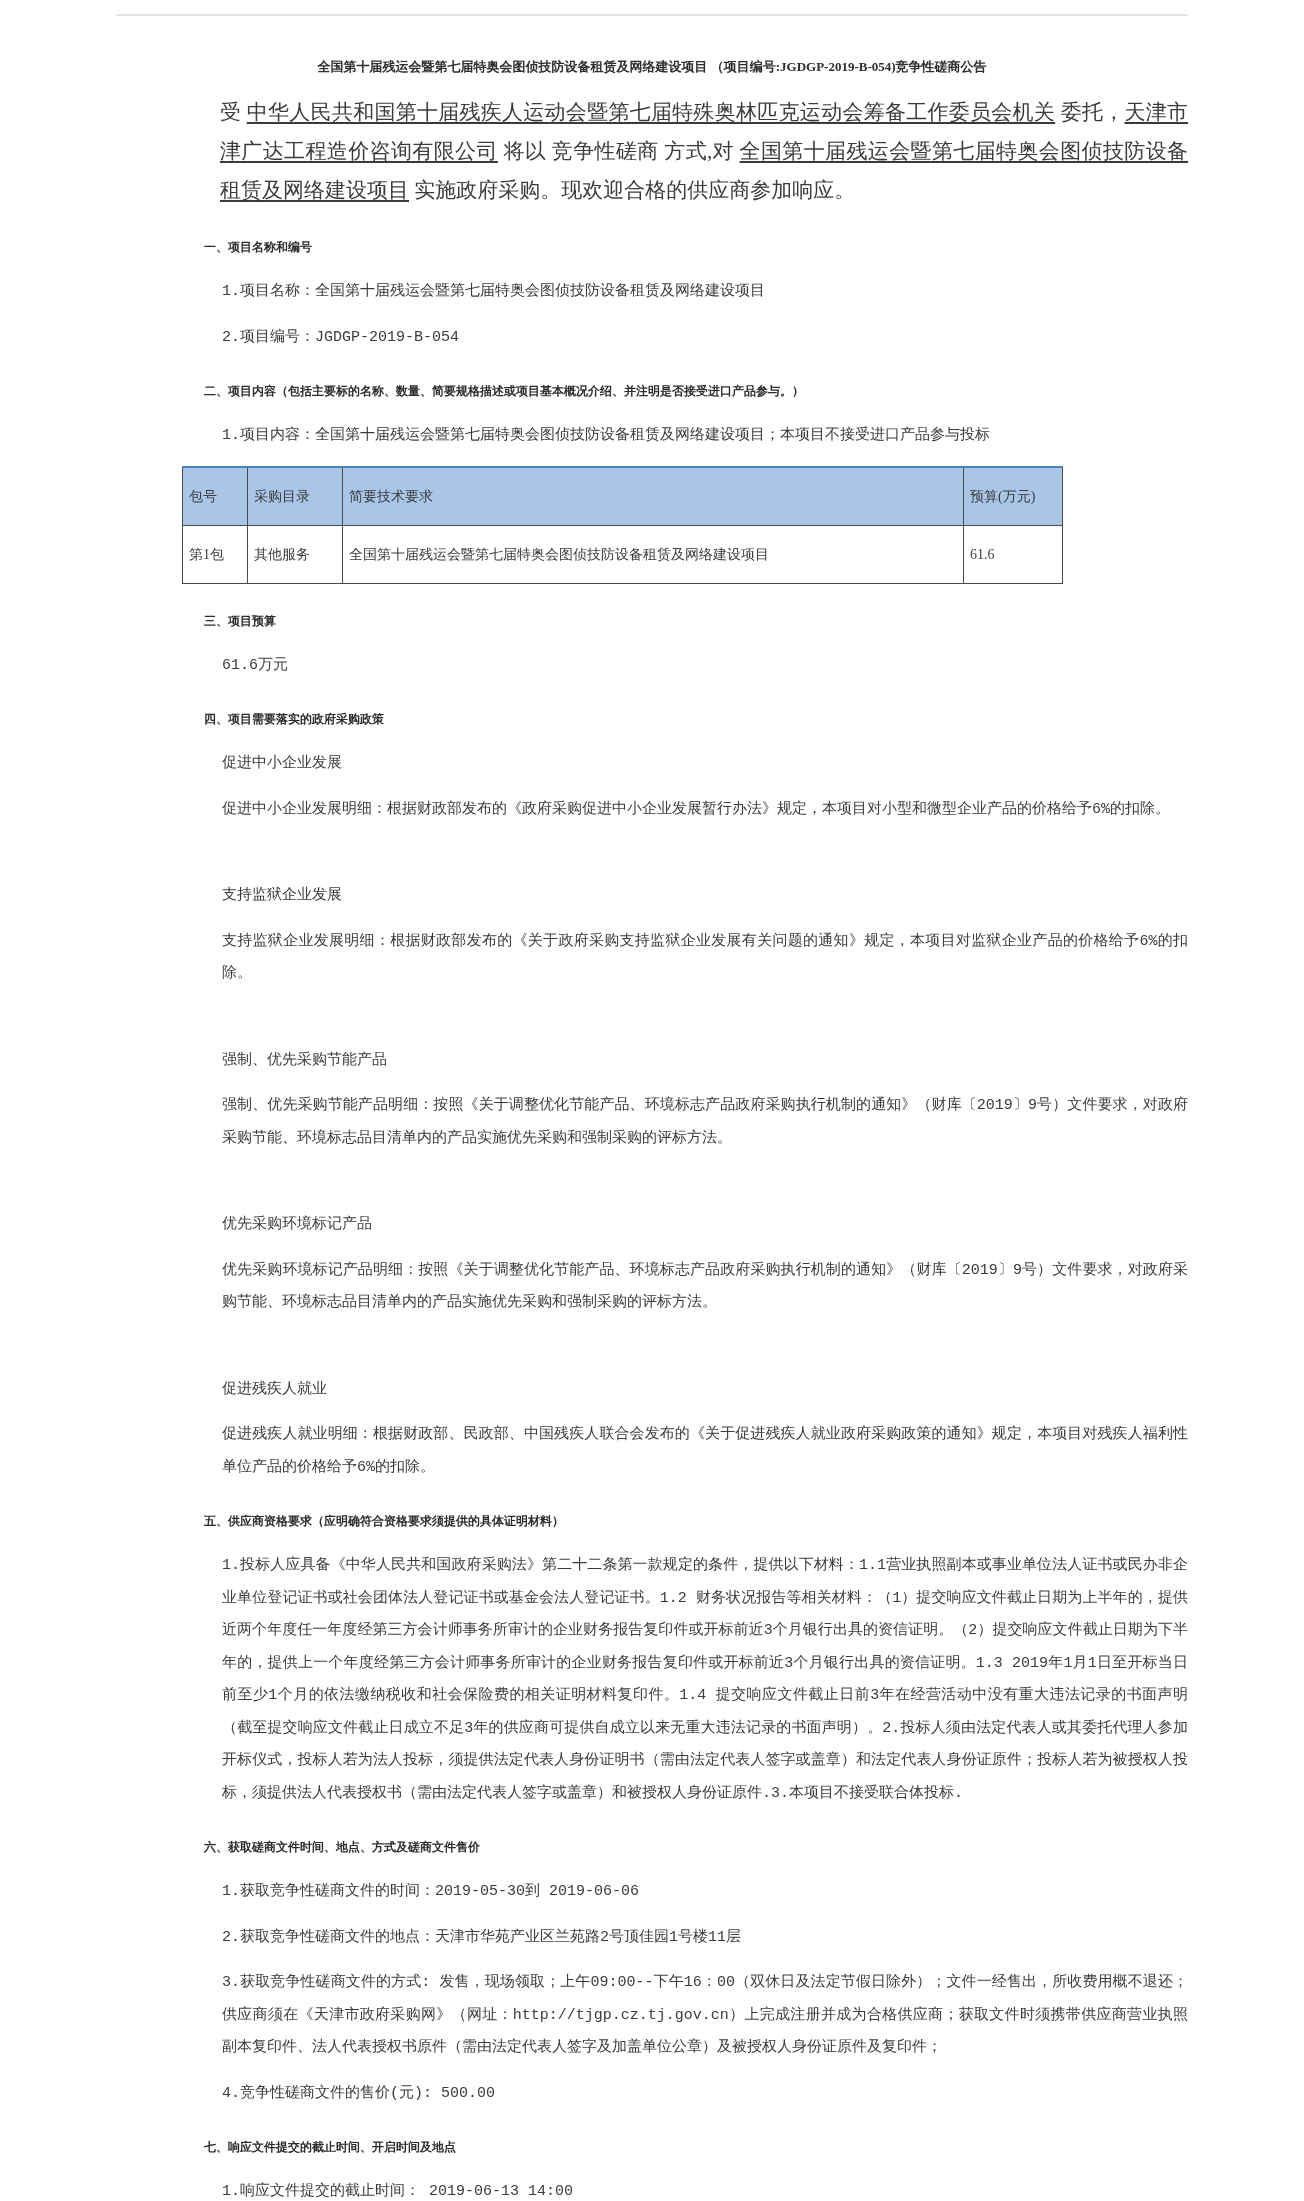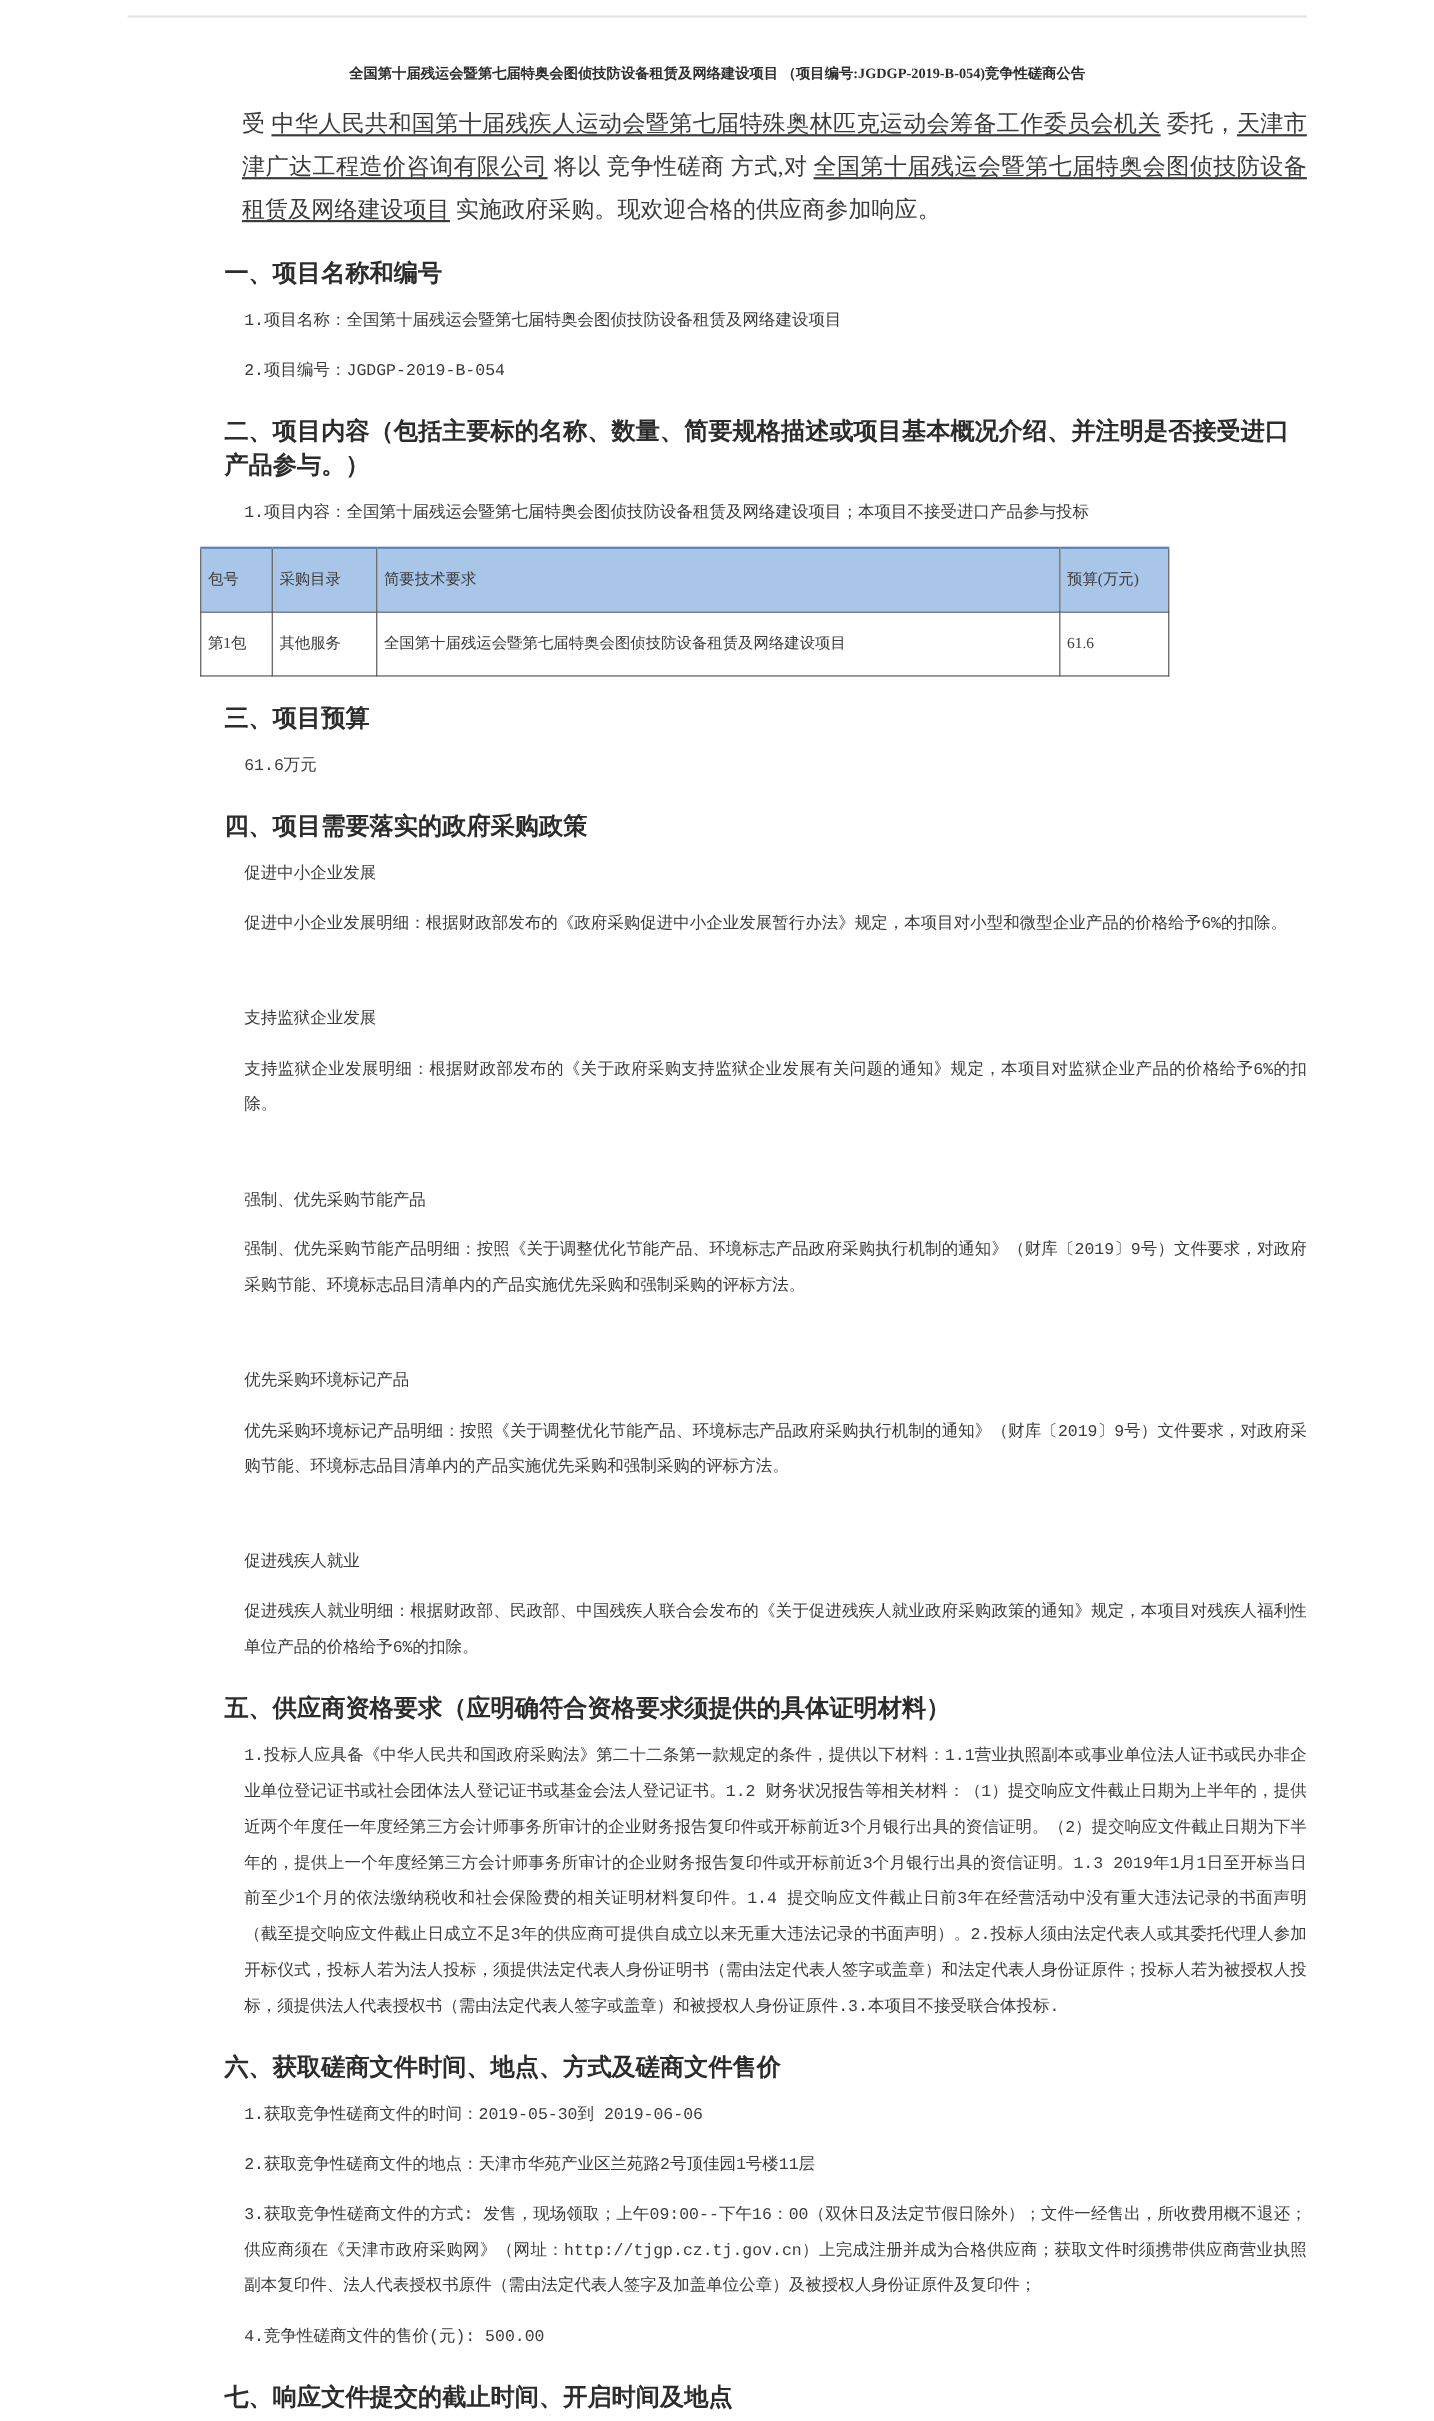--- a/index.html
+++ b/index.html
@@ -26,21 +26,21 @@
   }
   .intro {
     margin:6px 0 6px 104px;
     font-size:21px;
     line-height:39px;
     text-align:justify;
   }
   .intro .u { text-decoration:underline; text-underline-offset:3px; }
   .sec-heading {
     margin:22px 0 6px 88px;
-    font-size:22px;
+    font-size:12px;
     font-weight:bold;
     color:#2c2c2c;
     line-height:31px;
   }
   .sec-item {
     margin:13px 0 13px 106px;
     font-size:15px;
     line-height:32.5px;
     text-align:justify;
     font-family:Liberation Mono, monospace;

